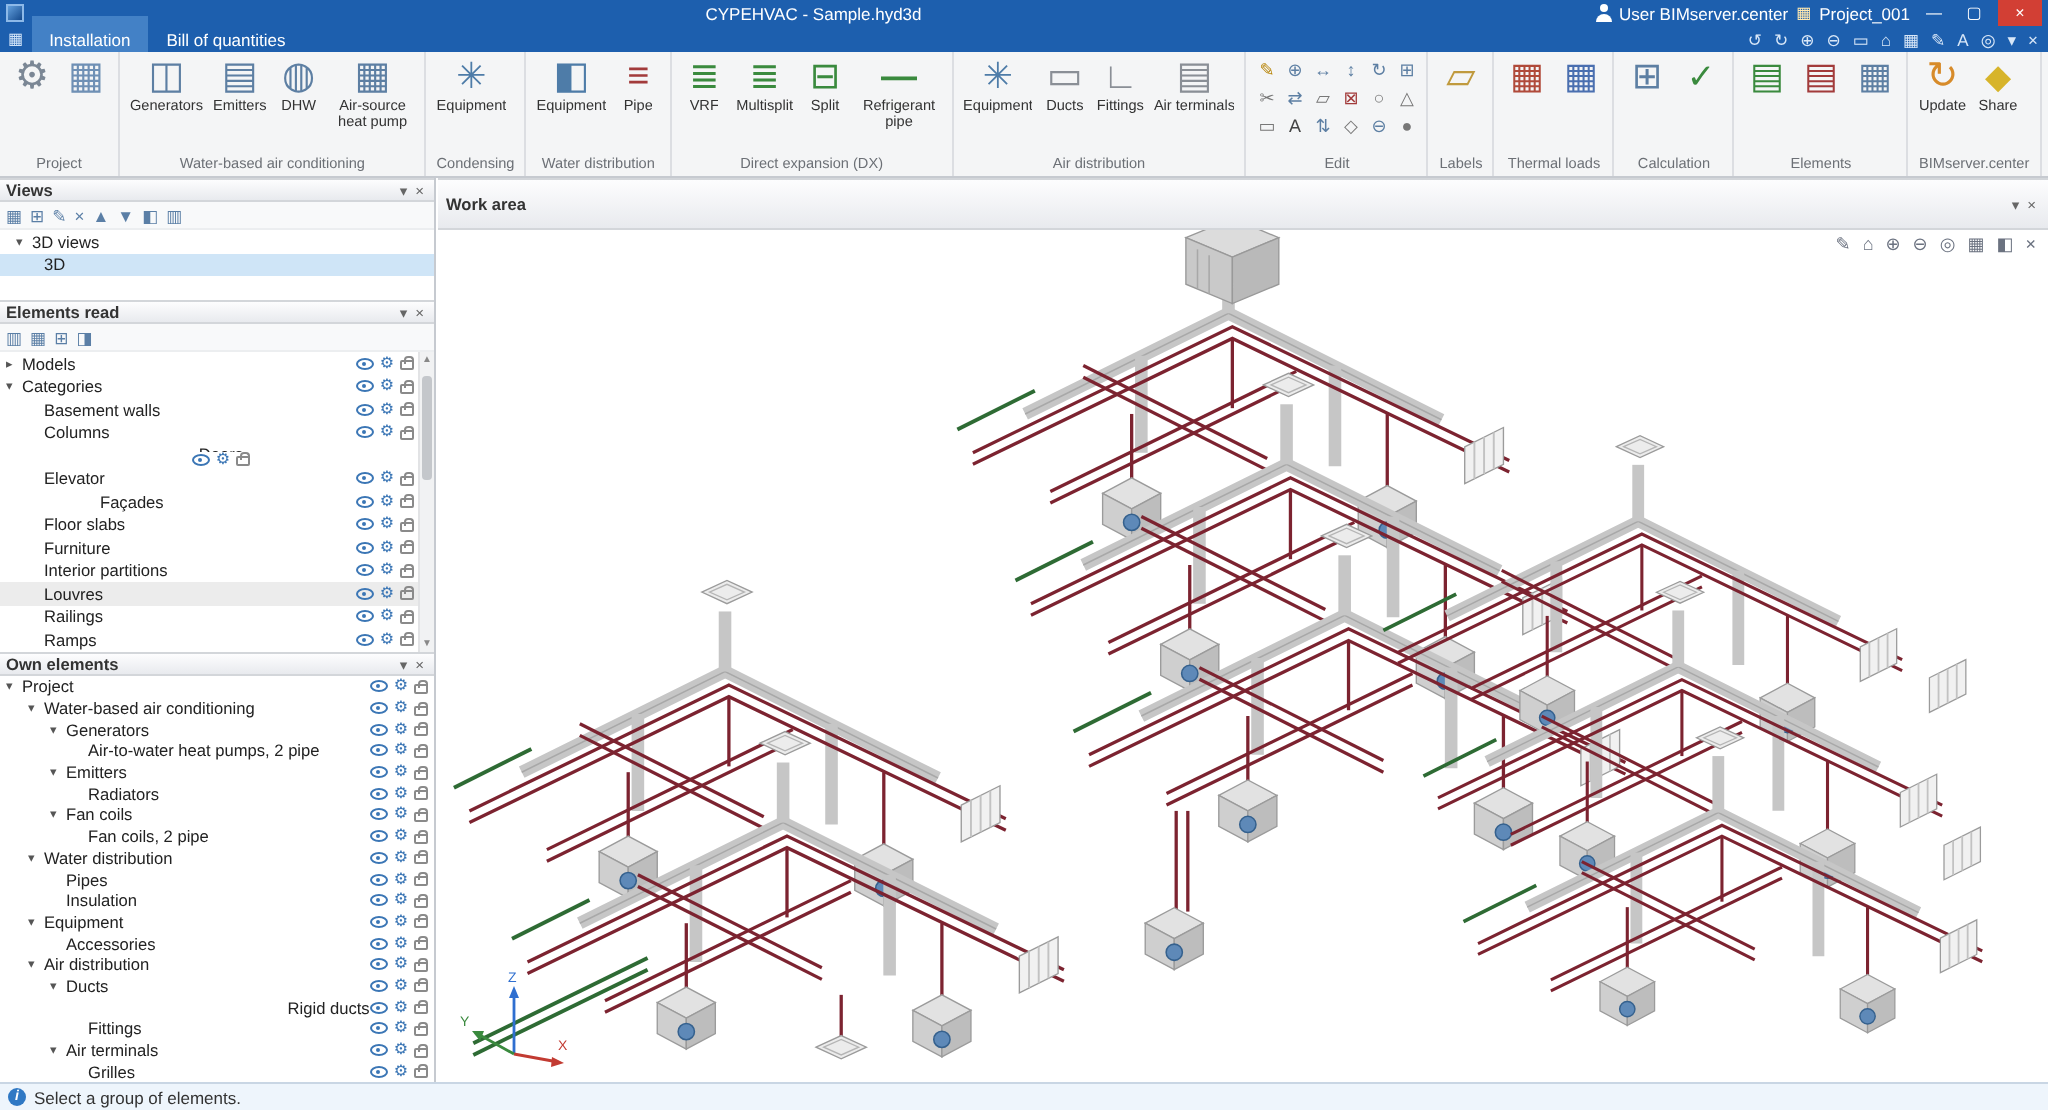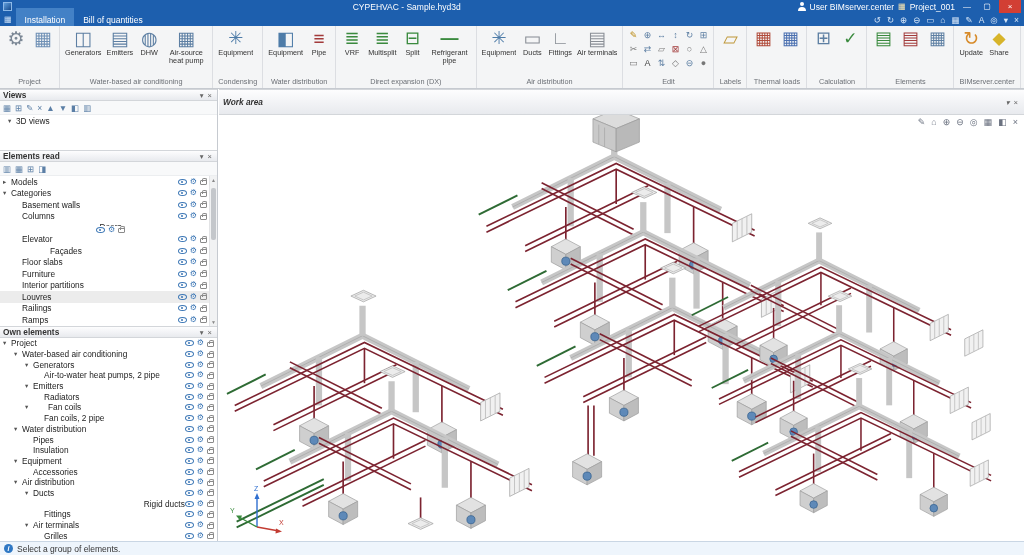--- a/index.html
+++ b/index.html
@@ -89,21 +89,21 @@
     font-size:5px; color:#888; }
   .sb-arrow.dn { position:absolute; bottom:0; left:0; right:0; }
   .sb-thumb { position:absolute; top:12px; left:1px; width:5px; height:52px;
     background:#c4c7cb; border-radius:2px; }
 
   
   .workarea { position:absolute; top:89px; left:219px; right:0; bottom:14px;
     background:#fff; display:flex; flex-direction:column; }
   .wa-head { height:12px; background:linear-gradient(#fdfdfe,#e8eaee);
     border-top:1px solid #d3d6da; border-bottom:1px solid #d3d6da;
-    display:flex; align-items:center; padding:12px 4px;font-style:italic; }
+    display:flex; align-items:center; padding:12px 4px; }
   .wa-canvas { position:relative; flex:1; background:#fff; overflow:hidden; }
   .wa-tools { position:absolute; top:2px; right:6px; display:flex; gap:6px; z-index:3; }
   .wa-ti { font-size:9px; color:#6b7280; cursor:default; }
   #scene { position:absolute; inset:0; width:100%; height:100%; }
   .duct { stroke:#c6c6c6; stroke-width:6.5; fill:none; }
   .dline { stroke:#a8a8a8; stroke-width:0.8; fill:none; }
   .pp { stroke:#7c2330; stroke-width:1.7; fill:none; }
   .pg { stroke:#2e6b34; stroke-width:2; fill:none; }
   .axis-triad { position:absolute; left:10px; bottom:6px; width:56px; height:52px; }
 
@@ -383,20 +383,24 @@
         <span class="pt-icon">▼</span>
         <span class="pt-icon">◧</span>
         <span class="pt-icon">▥</span>
       </div>
     <div class="tree">
 
         <div class="trow" style="padding-left: 8px;">
           <span class="arrow">▾</span>
           <span class="tlbl">3D views</span>
         </div>
+        <div class="trow selected" style="padding-left: 14px;">
+          <span class="arrow" style="visibility: hidden;"></span>
+          <span class="tlbl">3D</span>
+        </div>
       </div>
   </div>
 
   <div class="panel elements">
     <div class="phead">
       <span class="ph-t">Elements read</span>
       <span class="ph-ic">▾</span>
       <span class="ph-ic">×</span>
     </div>
     <div class="ptoolbar">
@@ -588,21 +592,21 @@
         </div>
         <div class="trow" style="padding-left: 36px;">
           <span class="arrow" style="visibility: hidden;"></span>
           <span class="tlbl">Radiators</span>
           <span class="ricons">
             <span class="i-eye"></span>
             <span class="i-gear">⚙</span>
             <span class="i-lock"></span>
           </span>
         </div>
-        <div class="trow" style="padding-left: 25px; gap: 15px;">
+        <div class="trow" style="padding-left: 25px;">
           <span class="arrow">▾</span>
           <span class="tlbl">Fan coils</span>
           <span class="ricons">
             <span class="i-eye"></span>
             <span class="i-gear">⚙</span>
             <span class="i-lock"></span>
           </span>
         </div>
         <div class="trow" style="padding-left: 36px;">
           <span class="arrow" style="visibility: hidden;"></span>

